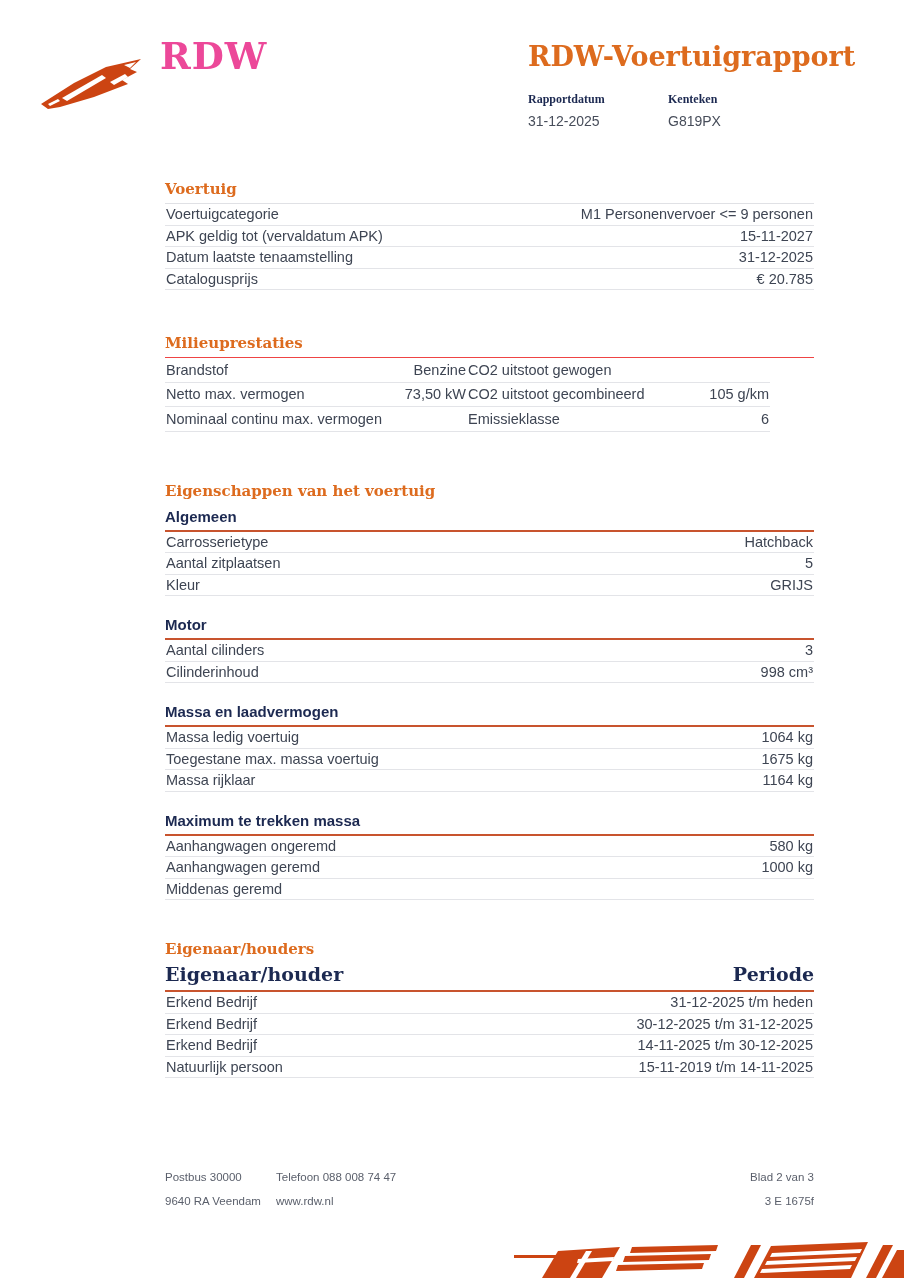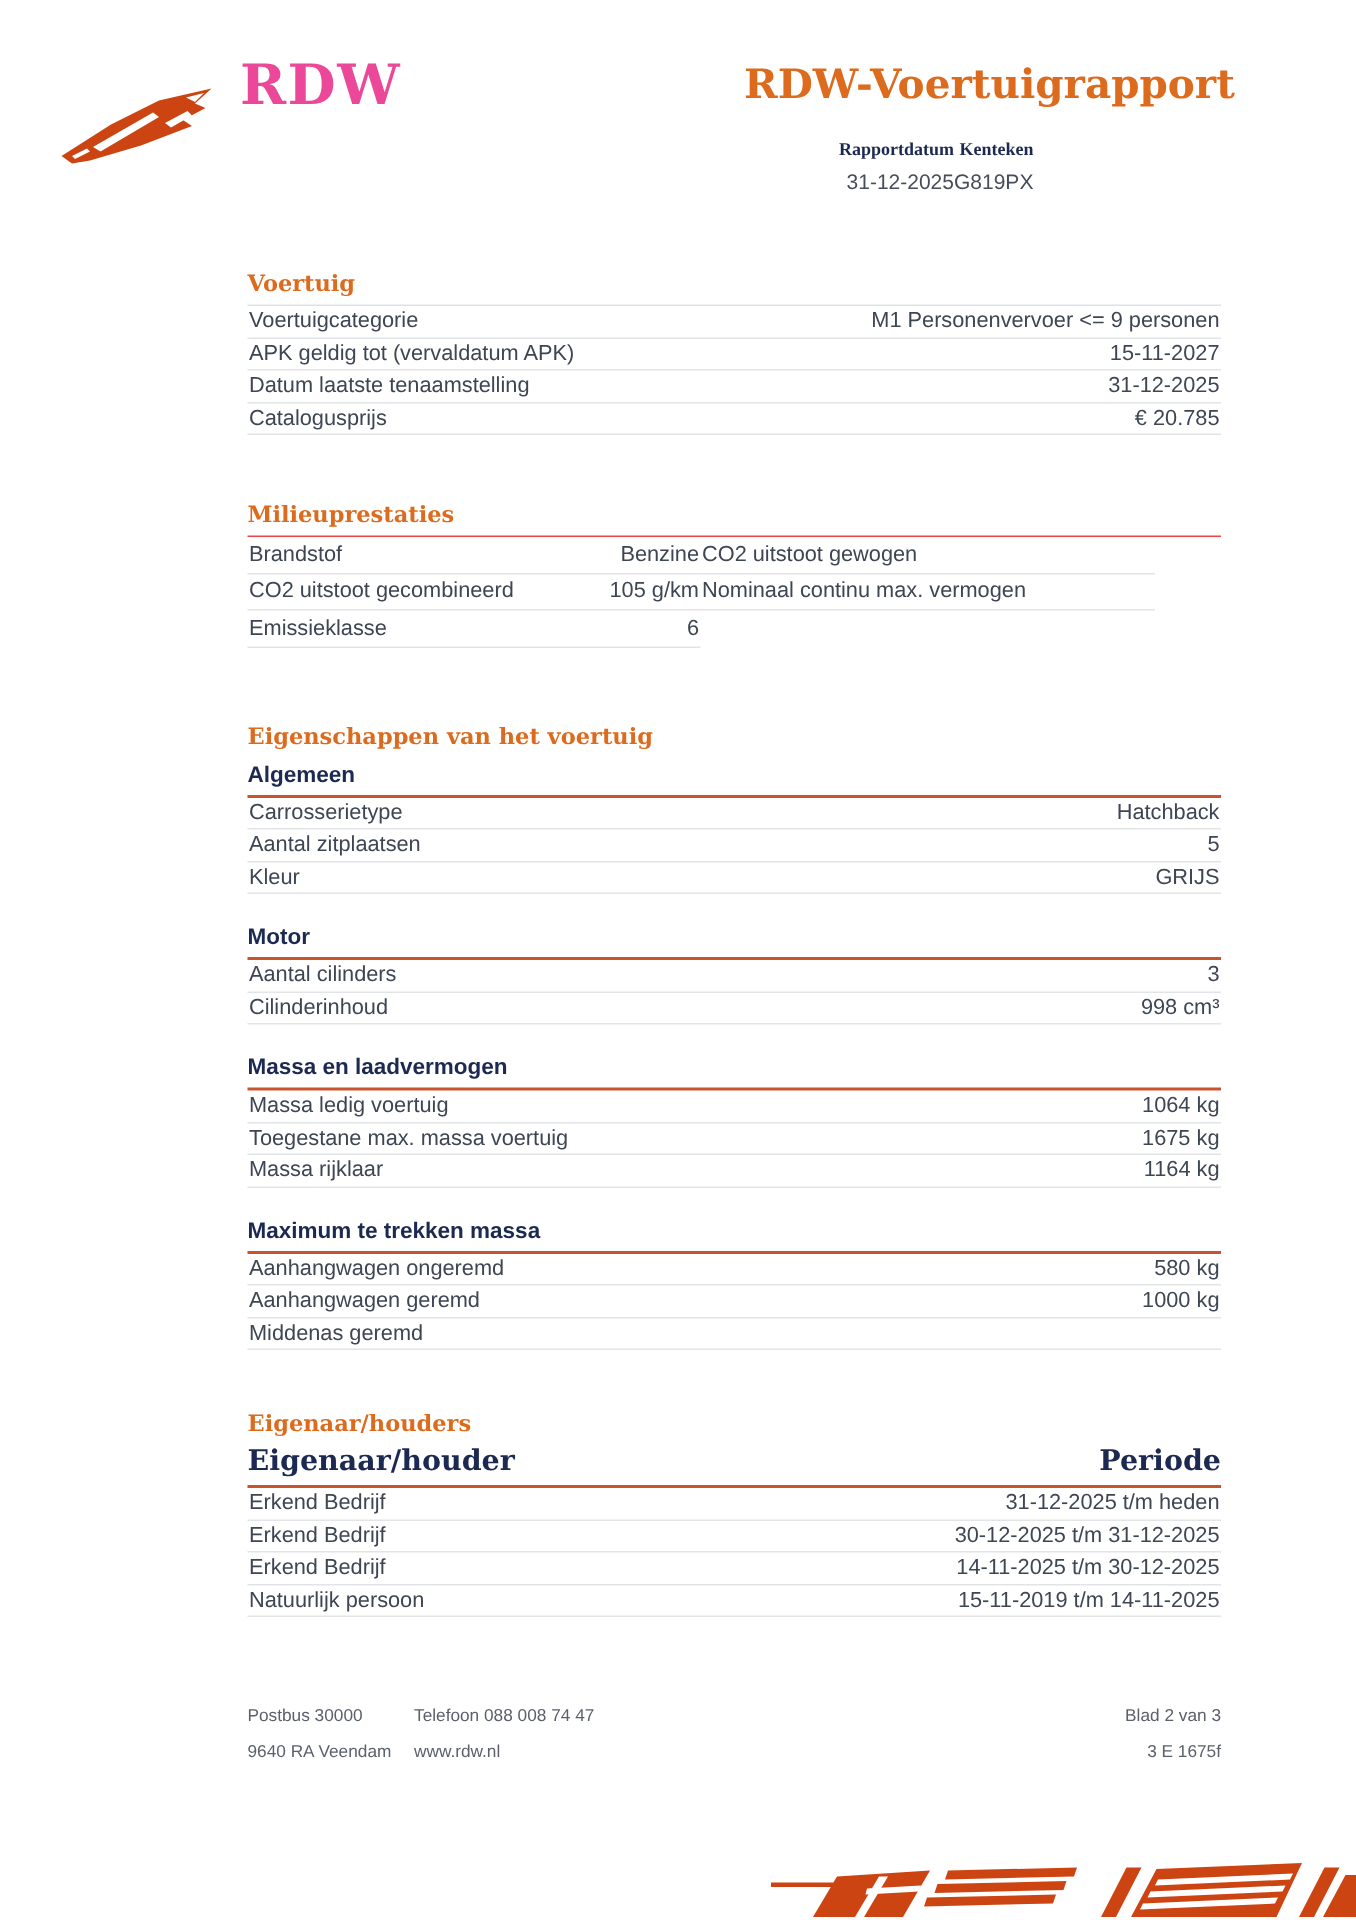--- a/index.html
+++ b/index.html
@@ -10,21 +10,21 @@
     font-family:"Liberation Sans","DejaVu Sans",sans-serif;
     color:#3e4553;
   }
   
   .logo-mark { position:absolute; left:40px; top:54px; width:104px; height:58px; }
   .logo-text {
     position:absolute; left:160px; top:38px;
     font-family:"DejaVu Serif","Liberation Serif",serif;
     font-weight:bold; font-size:37px; line-height:1; color:#ec4899; letter-spacing:1px;
   }
-  .title-block { position:absolute; left:496px; top:42px; width:316px;text-align:right; }
+  .title-block { position:absolute; left:528px; top:42px; width:316px; }
   .doc-title {
     font-family:"DejaVu Serif","Liberation Serif",serif;
     font-weight:bold; font-size:27px; line-height:1.1; color:#dd6b1e; white-space:nowrap;
   }
   .meta { display:flex; margin-top:20px; }
   .meta-col1 { width:140px; }
   .meta-label {
     font-family:Liberation Serif, serif;
     font-weight:bold; font-size:12px; color:#1c2951;
   }
@@ -64,21 +64,21 @@
   .apk-head {
     display:flex;
     font-family:"DejaVu Serif","Liberation Serif",serif;
     font-weight:bold; font-size:15px; color:#1c2951;
     margin-top:2px; padding-bottom:6px; border-bottom:2px solid #c8542e;
   }
   .apk-col1 { width:111px; }
   .apk-col2 { width:114px; }
   .apk-col3 { flex:1; }
   
-  .footer { position:absolute; left:165px; top:1138px; width:649px; font-size:11.5px; color:#5b606c; }
+  .footer { position:absolute; left:165px; top:1171px; width:649px; font-size:11.5px; color:#5b606c; }
   .footer-line { display:flex; align-items:baseline; margin-bottom:12px; }
   .f-col1 { width:111px; }
   .f-col2 { flex:1; }
   .f-right { text-align:right; }
   
   .stripes { position:absolute; right:0; bottom:0; width:390px; height:48px; }
 </style>
 </head>
 <body>
 
@@ -134,20 +134,24 @@
     <section class="sec-milieu">
       <div class="sec-title">Milieuprestaties</div>
       <div class="milieu-grid">
         <div class="row">
           <span class="label">Brandstof</span>
           <span class="value">Benzine</span>
         </div>
         <div class="row">
           <span class="label">CO2 uitstoot gewogen</span>
           <span class="value"></span>
+        </div>
+        <div class="row">
+          <span class="label">Netto max. vermogen</span>
+          <span class="value">73,50 kW</span>
         </div>
         <div class="row">
           <span class="label">CO2 uitstoot gecombineerd</span>
           <span class="value">105 g/km</span>
         </div>
         <div class="row">
           <span class="label">Nominaal continu max. vermogen</span>
           <span class="value"></span>
         </div>
         <div class="row">

